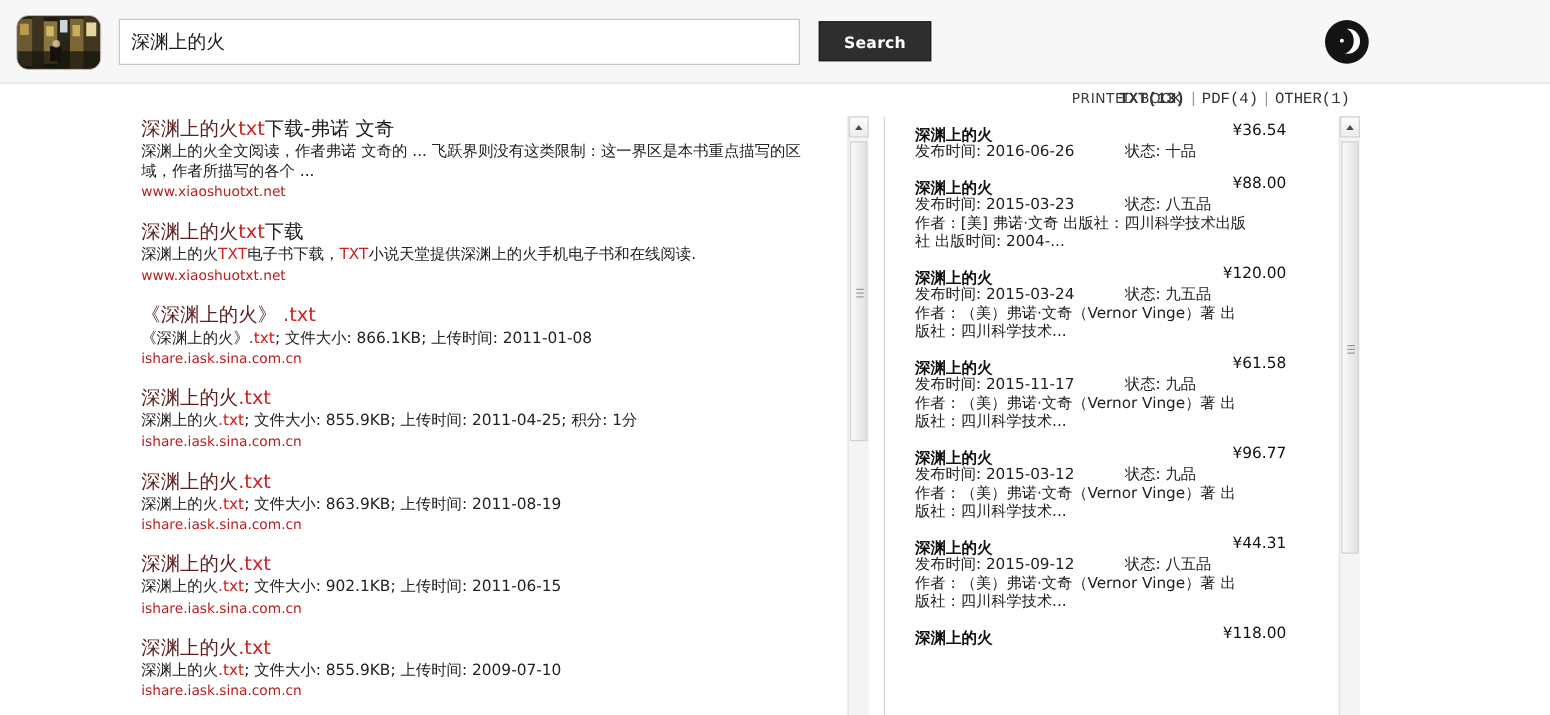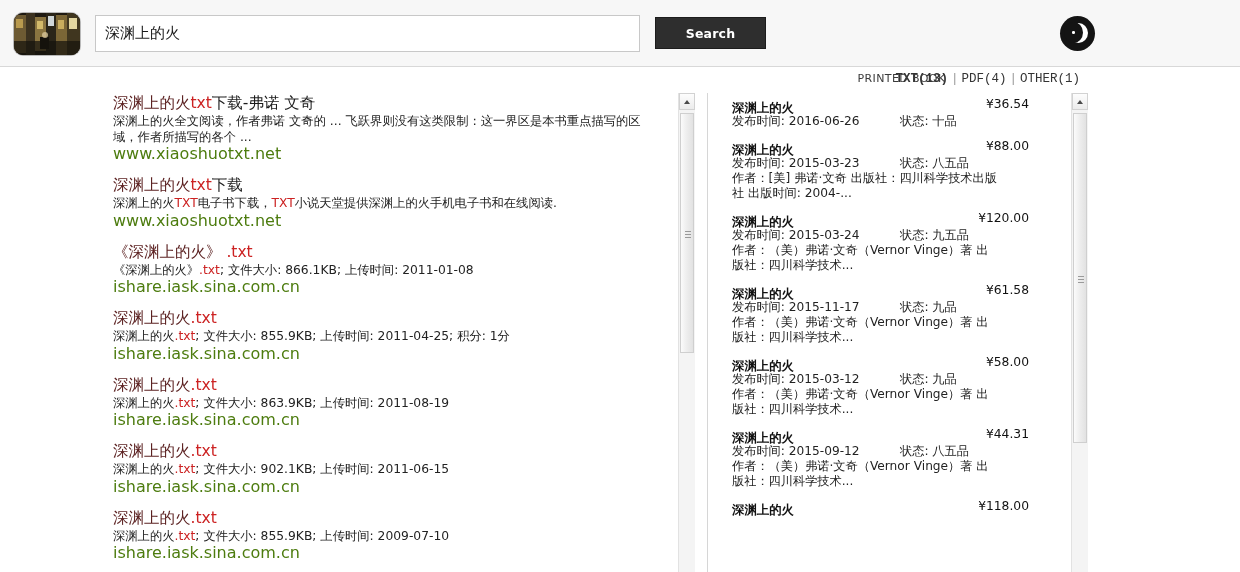--- a/index.html
+++ b/index.html
@@ -42,21 +42,21 @@
     font-family: "DejaVu Sans", "Liberation Sans", sans-serif;
     font-size: 15px;
     color: #1a1a1a;
     padding: 0 9px;
     outline: none;
   }
   .search-button {
     position: absolute;
     left: 655px;
     top: 17px;
-    width: 111px;
+    width: 90px;
     height: 32px;
     background: #2e2e2e;
     border: 1px solid #1c1c1c;
     color: #ffffff;
     font-family: "DejaVu Sans", "Liberation Sans", sans-serif;
     font-size: 12.5px;
     font-weight: bold;
     letter-spacing: 0.2px;
     cursor: pointer;
   }
@@ -171,23 +171,23 @@
   .hl { color: #5c2222; }
   .ext { color: #cc2222; }
   .result-snippet {
     font-size: 12.3px;
     line-height: 15.5px;
     color: #222;
     max-width: 536px;
   }
   .result-snippet .ext { color: #cc2222; }
   .result-url {
-    font-size: 16px;
+    font-size: 11px;
     line-height: 17px;
-    color: #4d7c0f;
+    color: #b91c1c;
     cursor: pointer;
   }
 
   
   .kongfz-header {
     font-size: 13.2px;
     line-height: 18px;
     margin-bottom: 9px;
   }
   .kongfz-header .src { color: #d4702a; }
@@ -429,21 +429,21 @@
         <div class="book-row2">
           <span>发布时间: 2015-11-17</span>
           <span class="book-cond">状态: 九品</span>
         </div>
         <div class="book-meta">作者：（美）弗诺·文奇（Vernor Vinge）著 出版社：四川科学技术...</div>
       </div>
 
       <div class="book">
         <div class="book-row1">
           <span class="book-title">深渊上的火</span>
-          <span class="book-price">¥58.00</span>
+          <span class="book-price">¥96.77</span>
         </div>
         <div class="book-row2">
           <span>发布时间: 2015-03-12</span>
           <span class="book-cond">状态: 九品</span>
         </div>
         <div class="book-meta">作者：（美）弗诺·文奇（Vernor Vinge）著 出版社：四川科学技术...</div>
       </div>
 
       <div class="book">
         <div class="book-row1">

